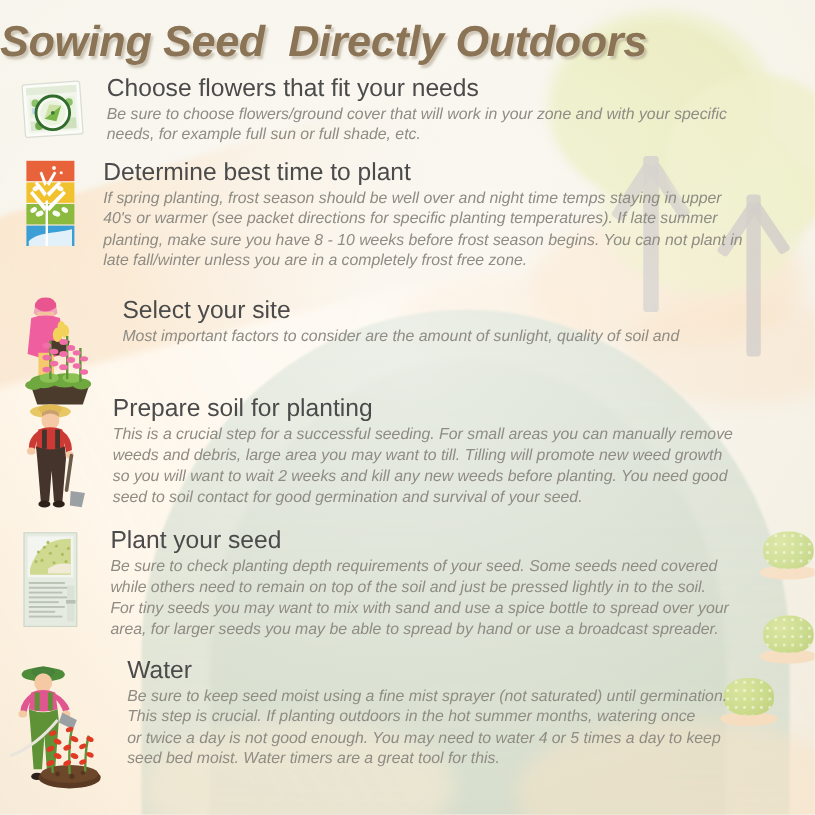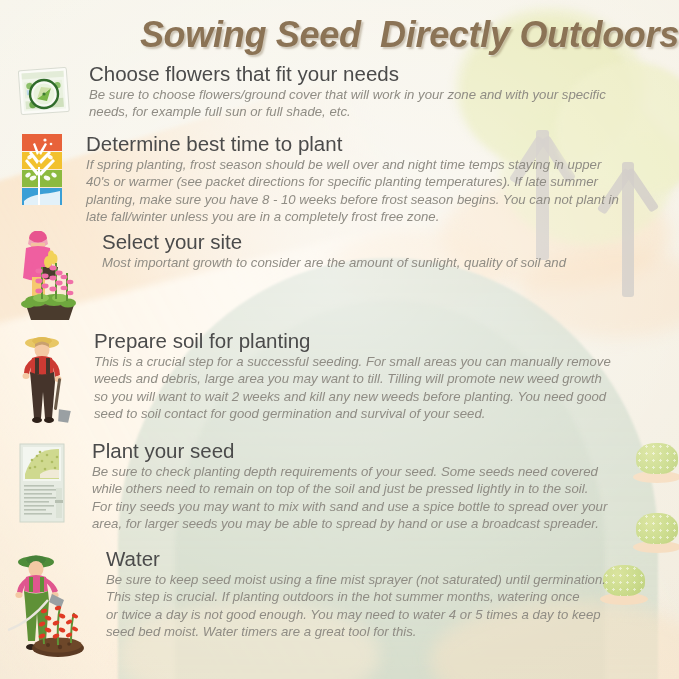--- a/index.html
+++ b/index.html
@@ -75,21 +75,21 @@
   .bush .pad{position:absolute;left:0;bottom:0;width:100%;height:30%;border-radius:50%;background:#f6ddc0;}
   .bush .ball{position:absolute;left:6%;top:0;width:88%;height:78%;border-radius:46% 46% 42% 42%;
     background:radial-gradient(circle at 35% 30%,#d9e39a 0%,#cadb8a 55%,#bdd07c 100%);}
   .bush .dots{position:absolute;left:6%;top:0;width:88%;height:78%;border-radius:46% 46% 42% 42%;
     background-image:radial-gradient(rgba(255,255,255,.55) 1px,transparent 1.4px);
     background-size:7px 7px;}
 
   
   .title{
     position:absolute;left:0;top:14px;width:679px;
-    text-align:right;
+    text-align:left;
     font-size:36px;font-weight:bold;font-style:italic;
     color:#8b7355;
     letter-spacing:-.3px;
     text-shadow:2px 2px 2px rgba(120,100,70,.35), 0 1px 0 rgba(255,255,255,.6);
     white-space:pre;
   }
 
   
   .steps{position:absolute;left:0;top:0;width:679px;height:679px;}
   .step{position:absolute;display:flex;align-items:flex-start;}
@@ -100,21 +100,21 @@
     margin:0 0 1px 0;font-weight:400;
   }
   .step-text{
     font-size:13.2px;font-style:italic;color:#8f8c84;
     line-height:1.33;margin:0;
   }
 
   
   .s1{left:14px;top:63px;}   .s1 .body{margin-left:13px;width:592px;}
   .s2{left:14px;top:133px;}  .s2 .body{margin-left:16px;width:600px;}
-  .s3{left:8px;top:231px;}   .s3 .body{margin-left:22px;width:560px;}
+  .s3{left:8px;top:248px;}   .s3 .body{margin-left:22px;width:560px;}
   .s4{left:12px;top:330px;}  .s4 .body{margin-left:18px;width:600px;}
   .s5{left:12px;top:440px;}  .s5 .body{margin-left:18px;width:600px;}
   .s6{left:8px;top:548px;}   .s6 .body{margin-left:22px;width:600px;}
 
   
   .icon{display:block;}
 
 </style>
 </head>
 <body>
@@ -302,21 +302,21 @@
               <ellipse cx="56" cy="46" rx="3.4" ry="2.2"></ellipse>
                 <ellipse cx="62" cy="51" rx="3.4" ry="2.2"></ellipse>
               <ellipse cx="56" cy="57" rx="3.4" ry="2.2"></ellipse>
                 <ellipse cx="62" cy="62" rx="3.4" ry="2.2"></ellipse>
             </g>
           </g>
         </svg>
       </div>
       <div class="body">
         <p class="step-head">Select your site</p>
-        <p class="step-text">Most important growth to consider are the amount of sunlight, quality of soil and</p>
+        <p class="step-text">Most important factors to consider are the amount of sunlight, quality of soil and</p>
       </div>
     </div>
 
     <div class="step s4">
       <div class="icon-wrap">
         <svg class="icon" width="64" height="96" viewBox="0 0 64 96">
 
           <ellipse cx="30" cy="13" rx="17" ry="5.5" fill="#e8c765"></ellipse>
           <path d="M20 13 q10 -12 20 0 Z" fill="#efd477"></path>
           <ellipse cx="30" cy="11" rx="10" ry="4" fill="#e0bb55"></ellipse>

